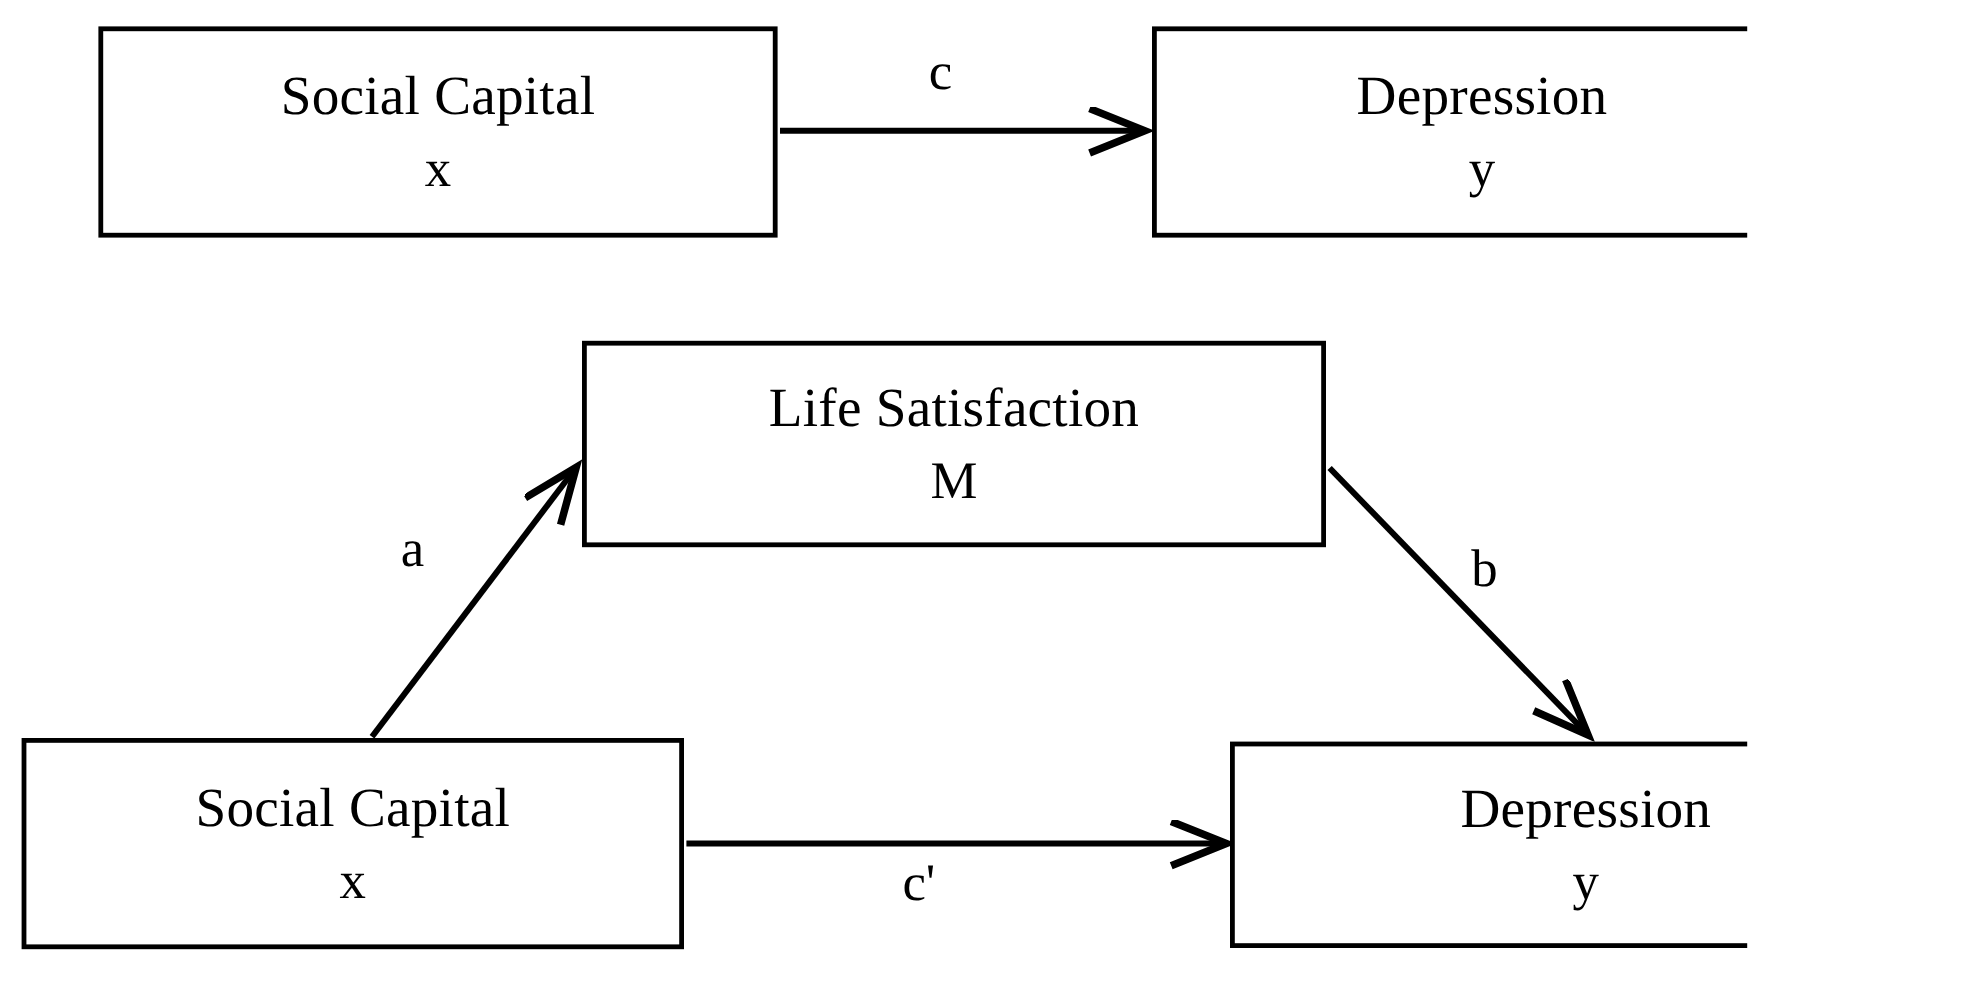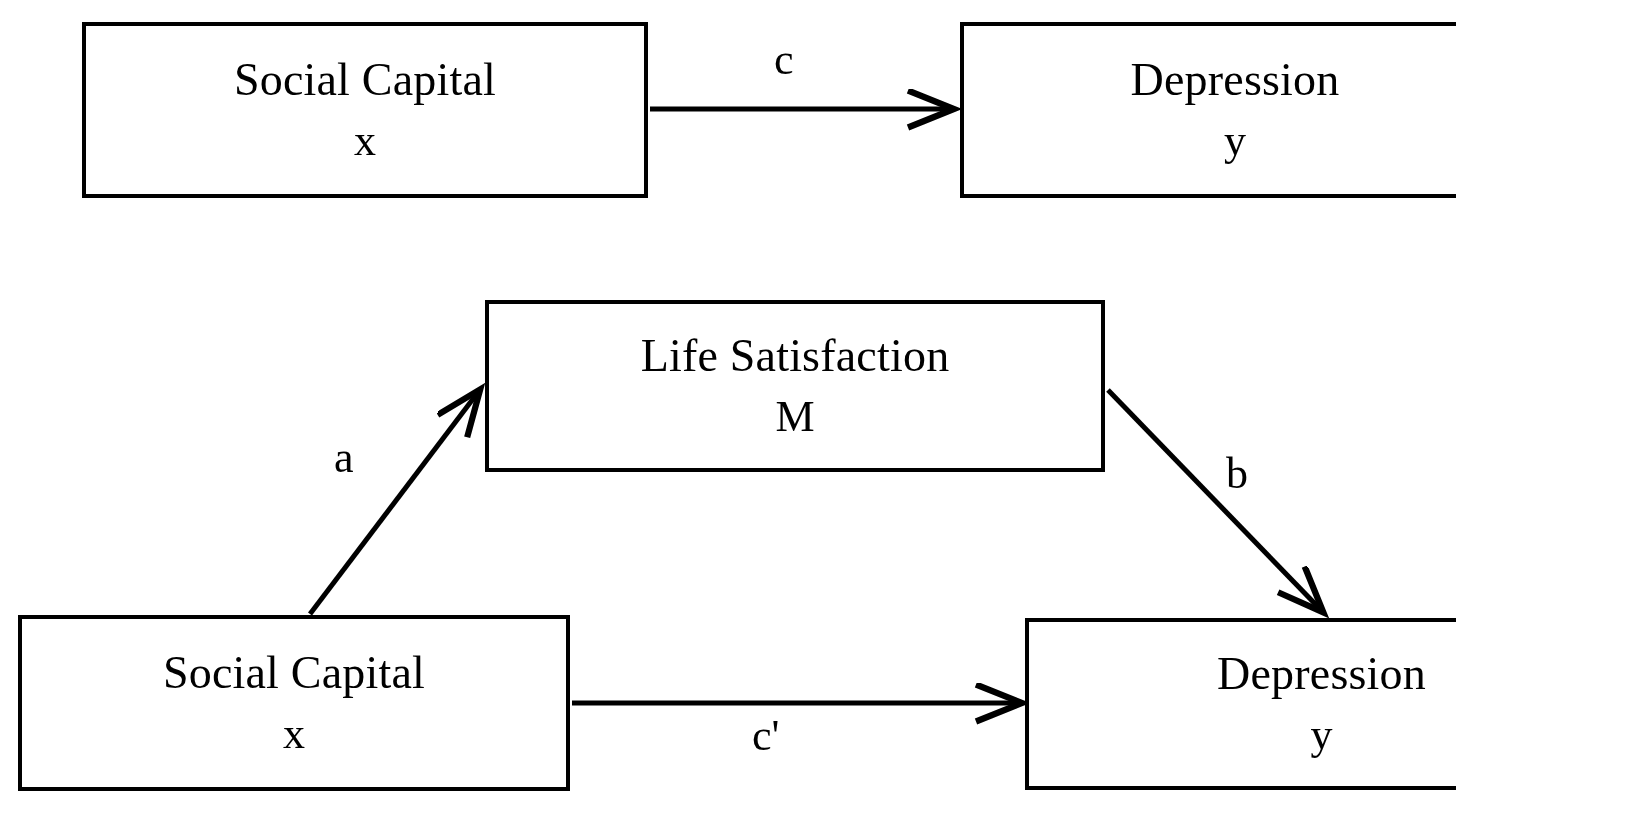--- a/index.html
+++ b/index.html
@@ -34,21 +34,21 @@
   }
   .node-symbol {
     font-size: 44px;
     line-height: 1.08;
     margin-top: 12px;
     white-space: nowrap;
   }
   
   #box-top-left    { left: 82px;   top: 22px;  width: 566px; height: 176px; }
   #box-top-right   { left: 960px;  top: 22px;  width: 550px; height: 176px; }
-  #box-mediator    { left: 485px;  top: 300px; width: 620px; height: 172px; }
+  #box-mediator    { left: 485px;  top: 284px; width: 620px; height: 172px; }
   #box-bottom-left { left: 18px;   top: 615px; width: 552px; height: 176px; }
   #box-bottom-right{ left: 1025px; top: 618px; width: 593px; height: 172px; }
 
   
   #arrow-layer {
     position: absolute;
     left: 0;
     top: 0;
     width: 1644px;
     height: 821px;

